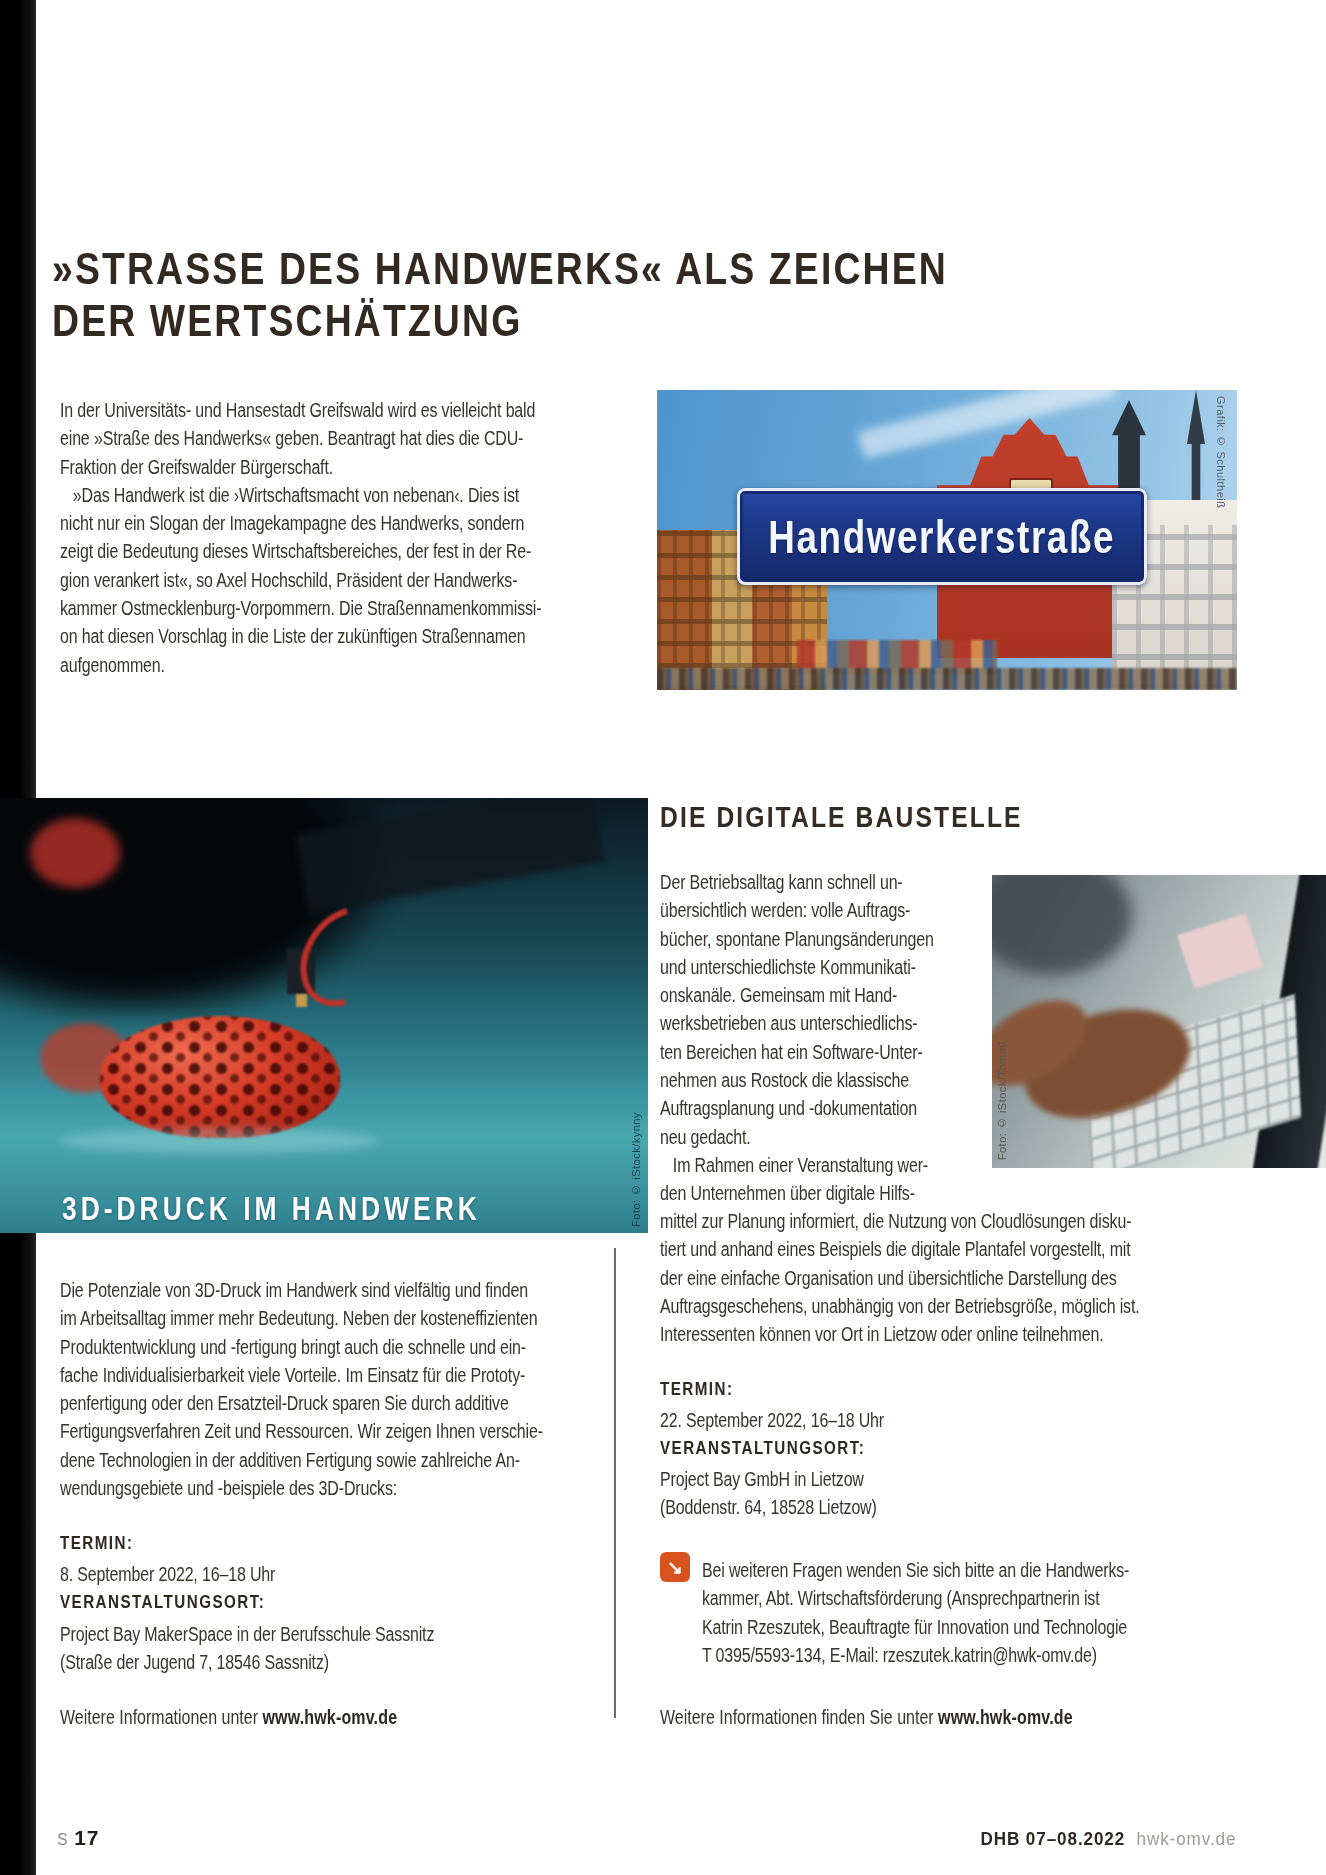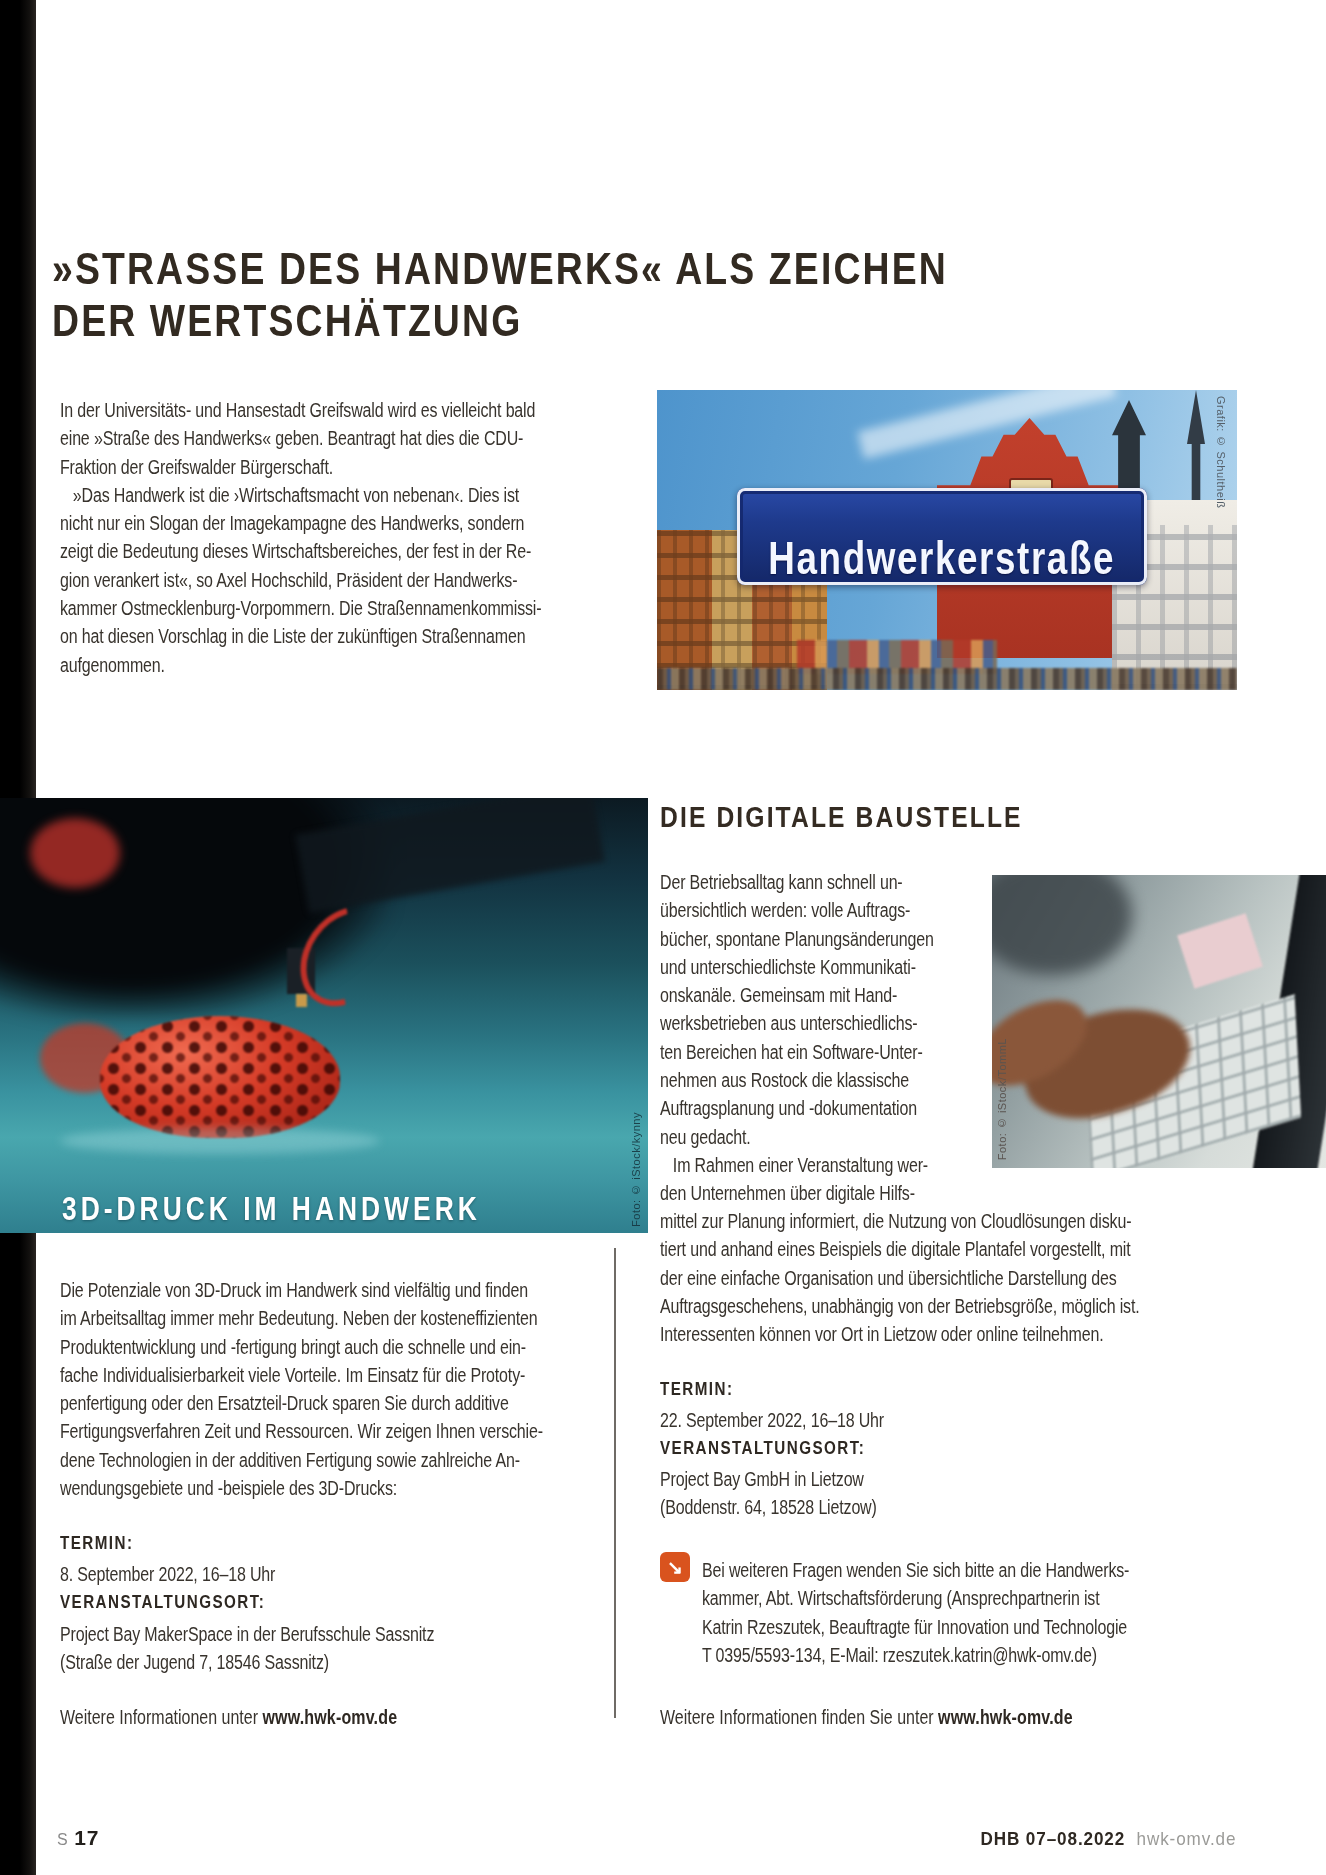--- a/index.html
+++ b/index.html
@@ -19,21 +19,21 @@
   .mixline{display:flex;white-space:pre;font-size:20px;color:#38332d;}
   .mixline .bold{font-weight:bold;letter-spacing:0.2px;color:#2e2822;}
   
   .photo{position:absolute;overflow:hidden;}
   .credit{position:absolute;font-size:11px;letter-spacing:0.5px;writing-mode:vertical-rl;}
   .flip{transform:rotate(180deg);}
   
   .street-sign{position:absolute;left:80px;top:98px;width:410px;height:97px;border-radius:8px;
      background:linear-gradient(180deg,#2a4aa8 0%,#1e3a8c 35%,#142767 100%);
      box-shadow:inset 0 0 0 3px rgba(245,248,255,.95), inset 0 0 0 6px rgba(20,40,110,.9), 0 2px 6px rgba(0,0,30,.45);
-     display:flex;align-items:flex-end;justify-content:center;}
+     display:flex;align-items:center;justify-content:center;}
   .sign-text{font-size:46px;font-weight:bold;letter-spacing:2px;color:#f4f7ff;
      transform:scaleX(0.8);text-shadow:0 1px 2px rgba(0,0,40,.6);white-space:pre;}
   .overlay-title{position:absolute;left:62px;top:392px;font-size:33px;font-weight:bold;letter-spacing:5px;
      color:#ffffff;transform:scaleX(0.8);transform-origin:0 0;white-space:pre;text-shadow:0 1px 3px rgba(0,30,40,.4);}
   
   .note-icon{position:absolute;left:660px;top:1552px;width:30px;height:30px;border-radius:6px;
      background:#d9531e;display:flex;align-items:center;justify-content:center;
      color:#fff;font-size:19px;font-weight:bold;}
   .divider{position:absolute;left:614px;top:1248px;width:2px;height:470px;background:#6f6b66;}
   

